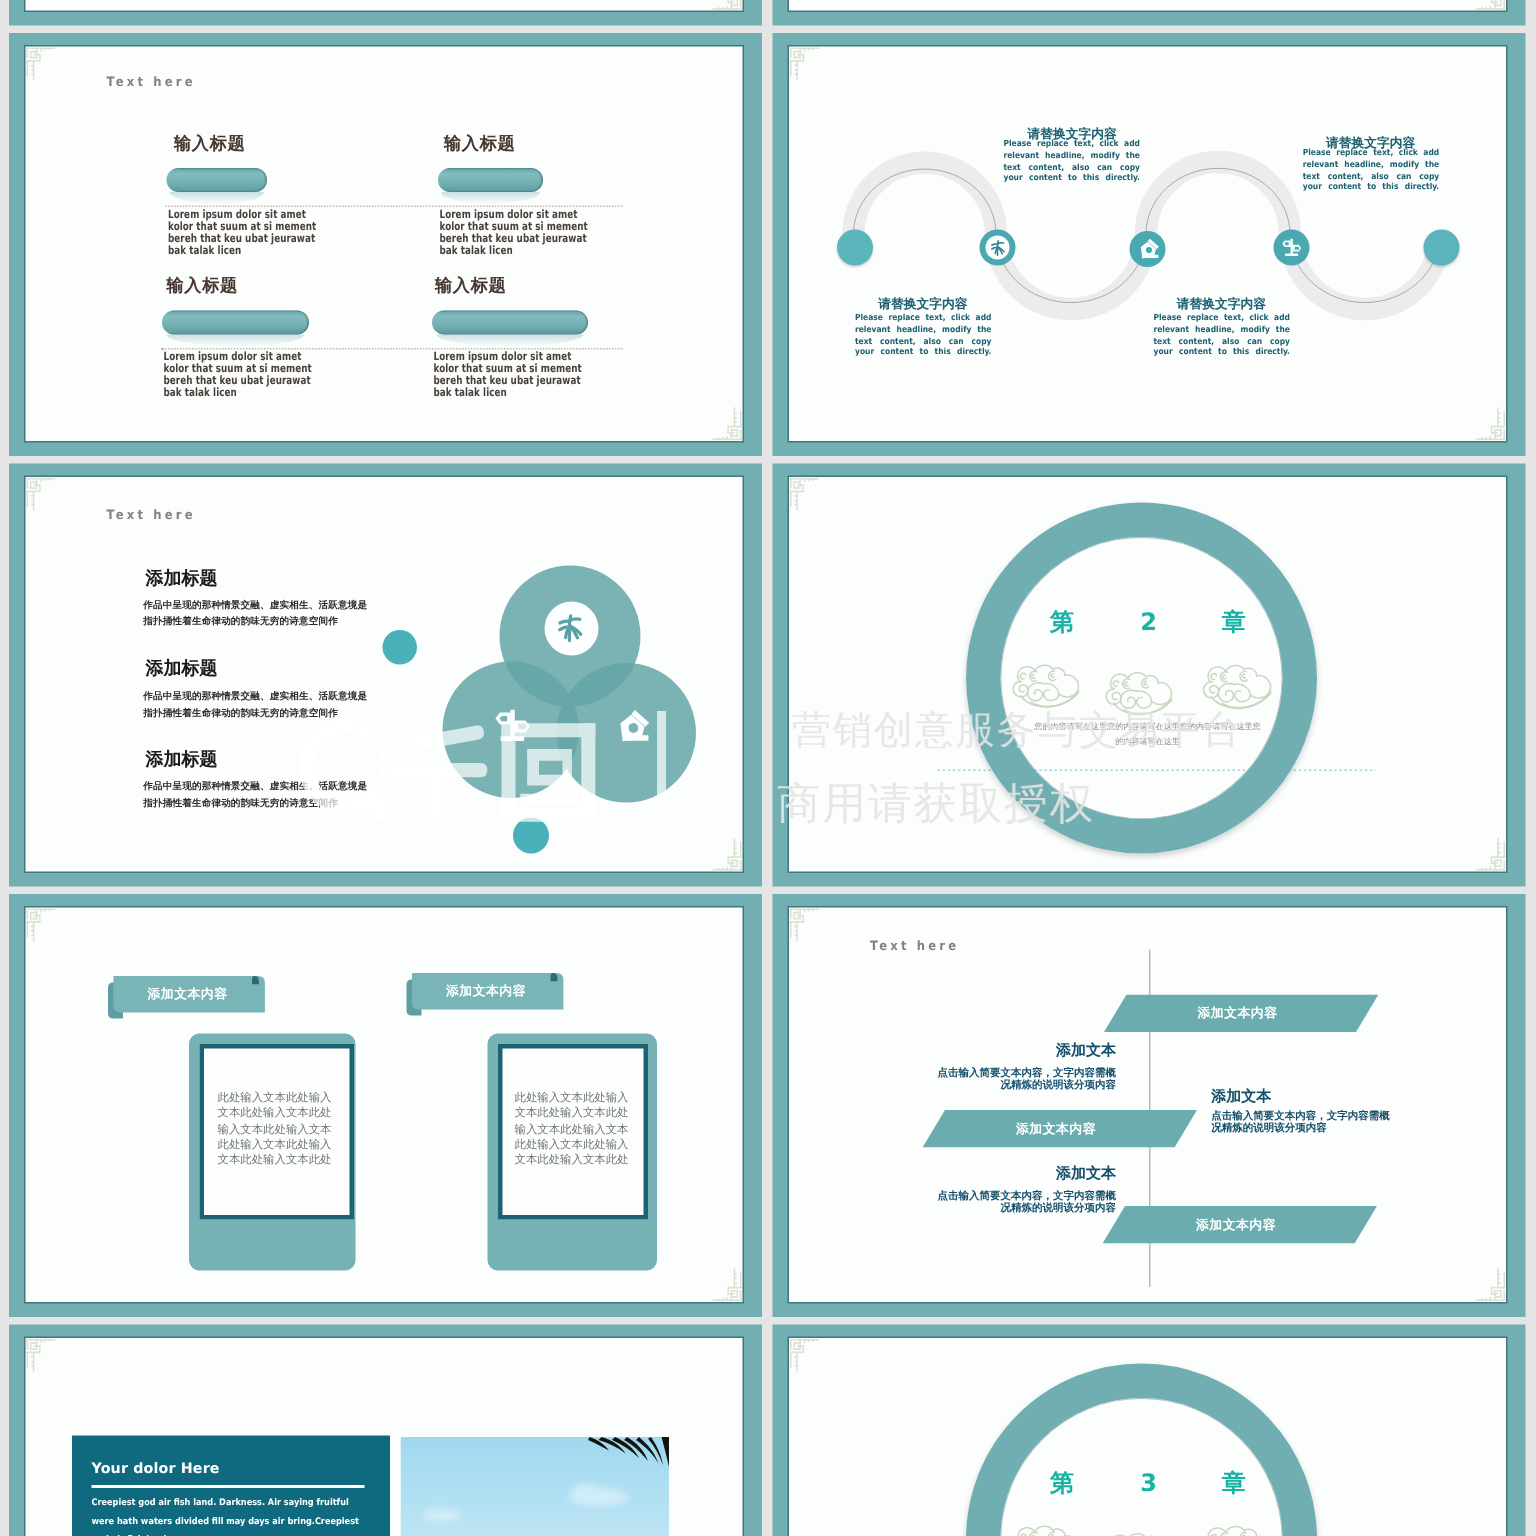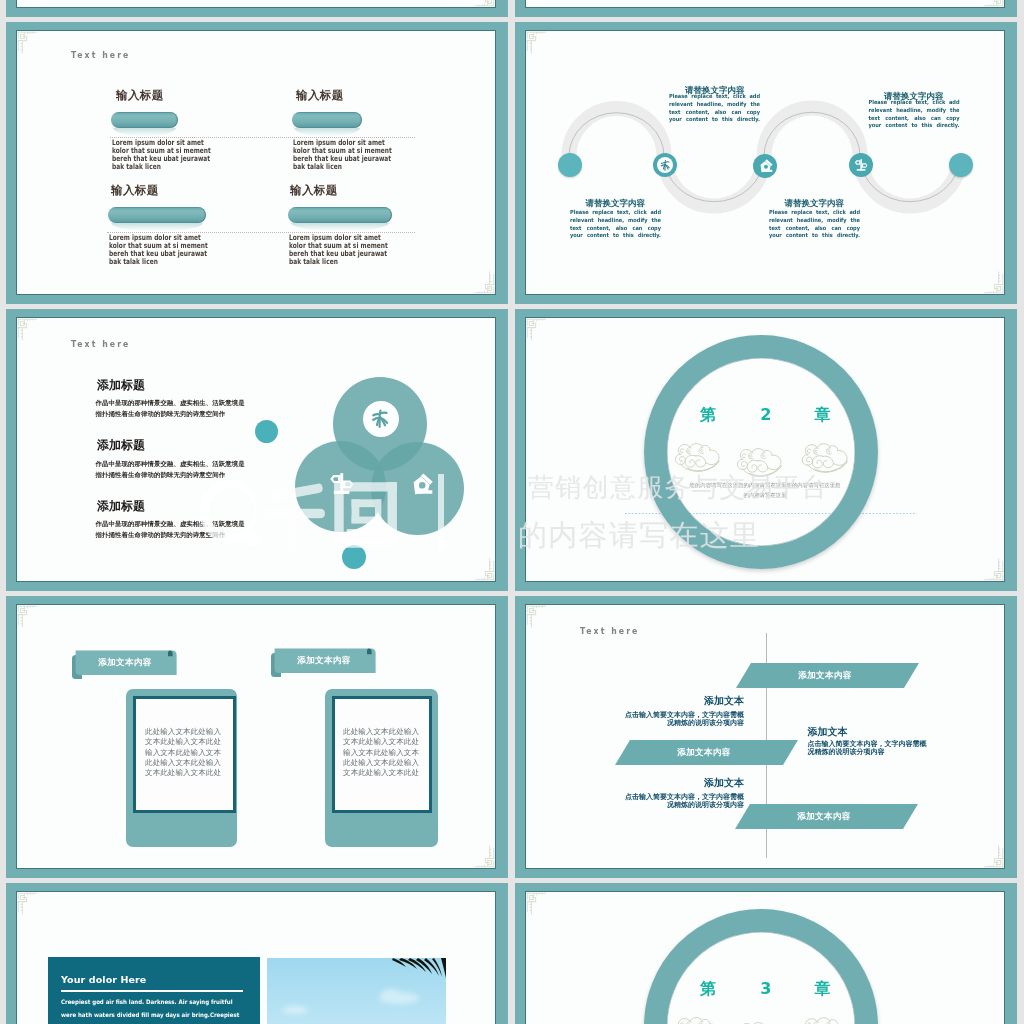--- a/index.html
+++ b/index.html
@@ -501,14 +501,14 @@
     <path d="M172 76 H252 V88 H172 Z"></path>
     <path d="M194 26 H232 V36 H194 Z"></path>
     <path d="M194 26 H204 V56 H194 Z"></path>
     <path d="M224 26 H232 V56 H224 Z"></path>
     <path d="M194 48 H232 V57 H194 Z"></path>
     <path d="M188 64 H238 V73 H188 Z"></path>
     </g>
   </svg>
   <div style="position:absolute;left:438px;top:474px;width:6px;height:76px;background:rgba(255,255,255,.70);"></div>
   <div style="position:absolute;left:528px;top:472px;font-size:26px;line-height:30px;color:rgba(226,228,228,.88);letter-spacing:1.3px;">营销创意服务与交易平台</div>
-  <div style="position:absolute;left:518px;top:520px;font-size:29px;line-height:30px;color:rgba(226,228,228,.88);letter-spacing:1.3px;">的内容请写在这里</div>
+  <div style="position:absolute;left:518px;top:520px;font-size:29px;line-height:30px;color:rgba(226,228,228,.88);letter-spacing:1.3px;">商用请获取授权</div>
 </div>
 
 </body></html>

